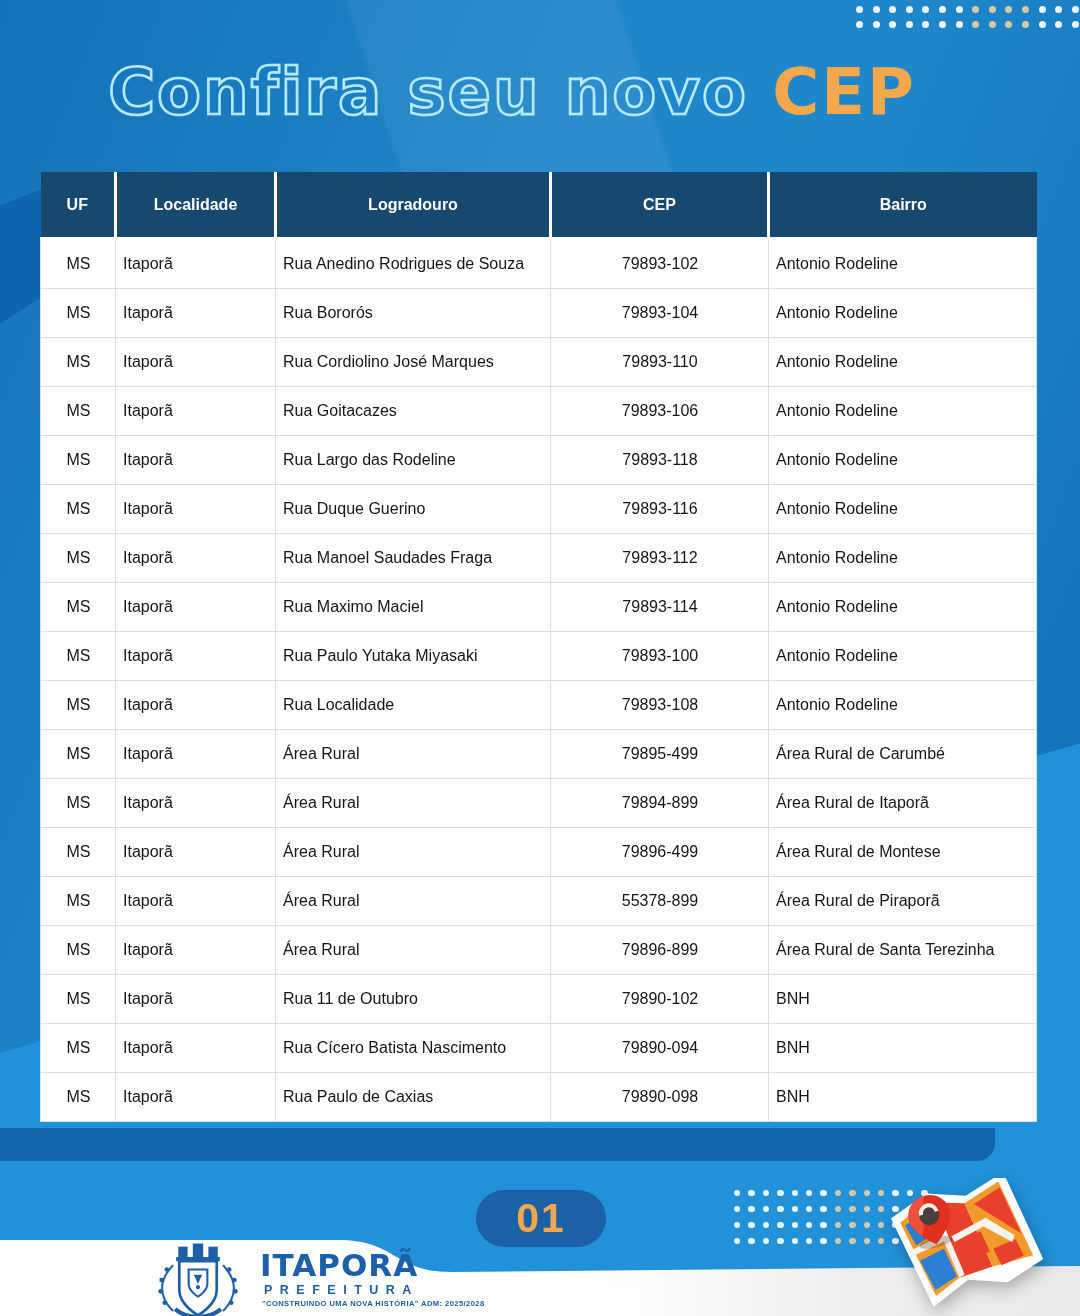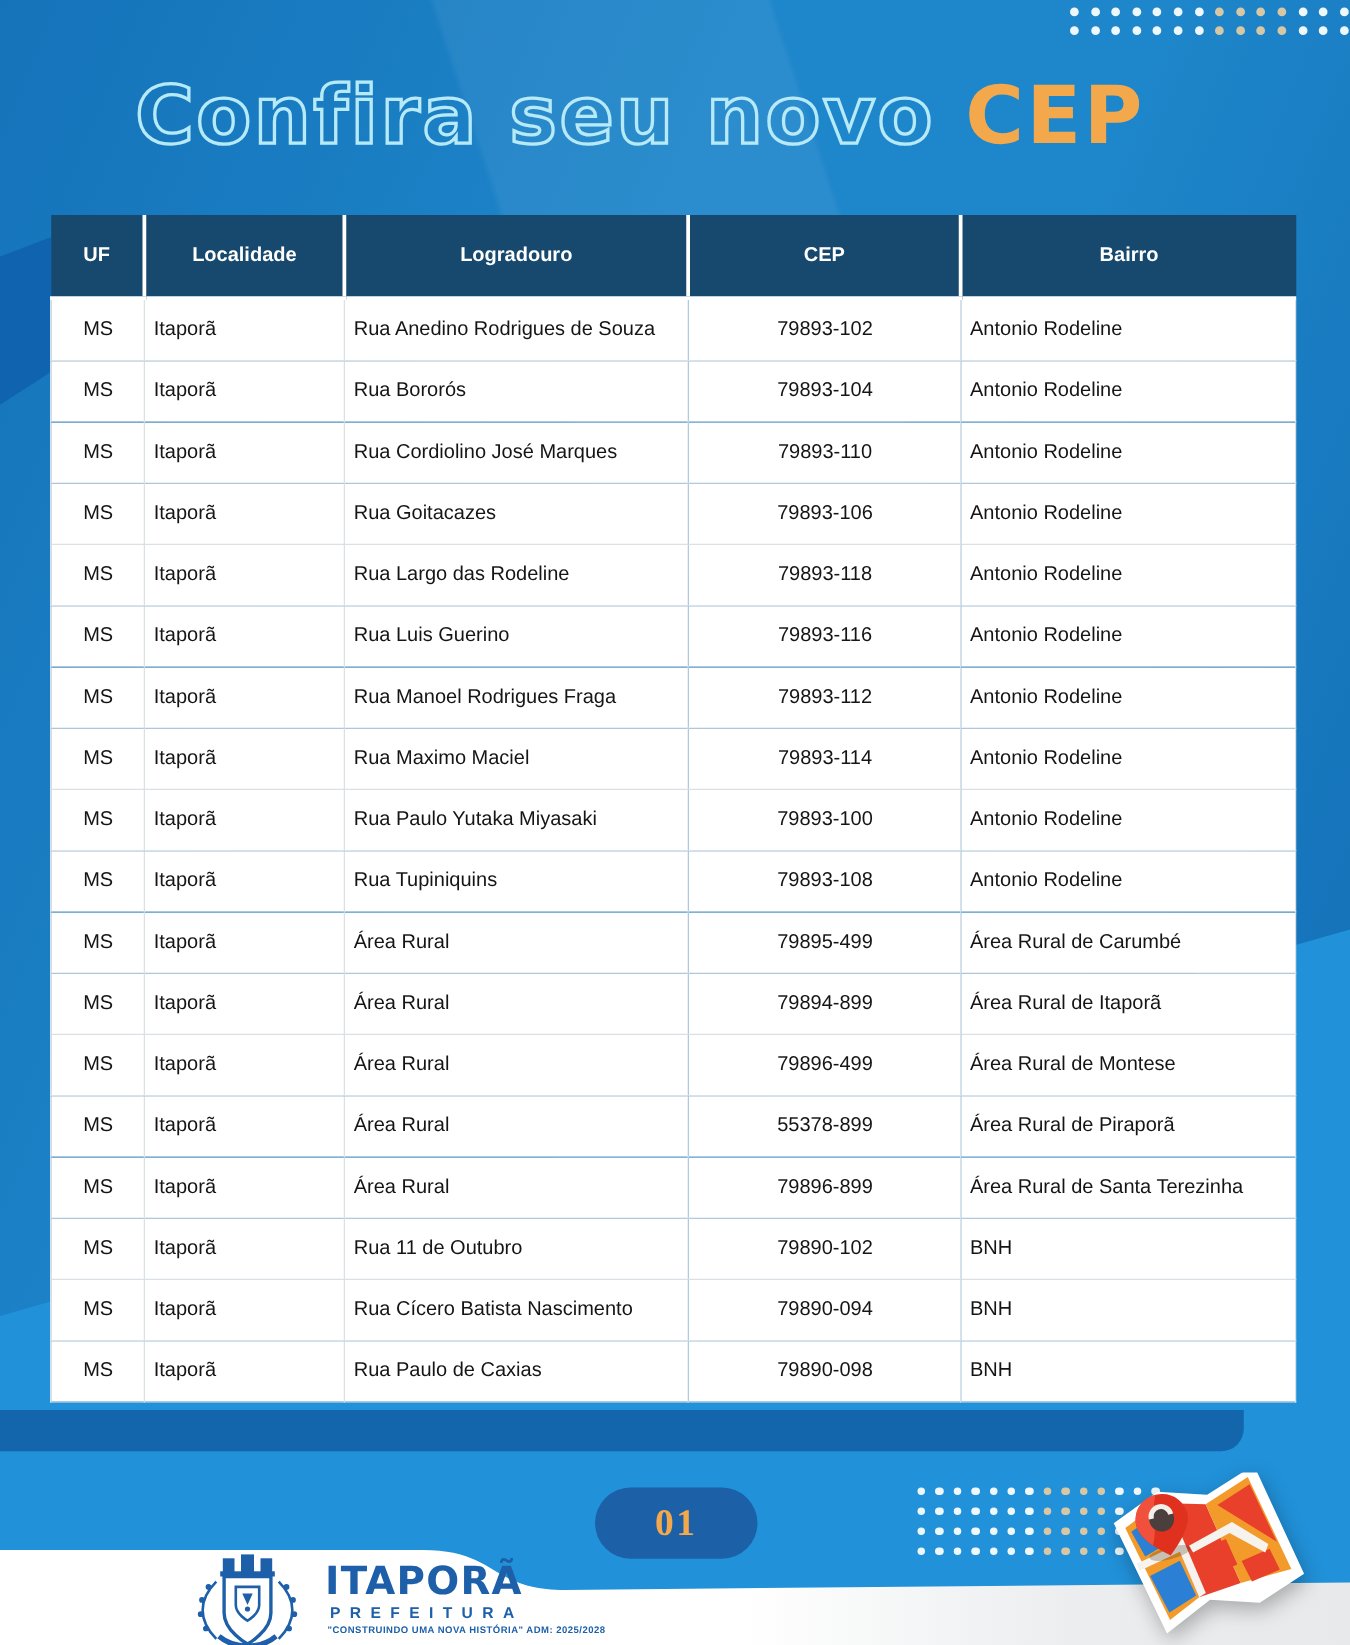--- a/index.html
+++ b/index.html
@@ -38,22 +38,22 @@
   .cep-table tbody td:nth-child(4){text-align:center;}
 
   
   .under-band{position:absolute;left:0;top:1128px;width:995px;height:33px;
     background:var(--band);border-radius:0 0 18px 0;}
 
   
   .footer-svg{position:absolute;left:0;top:1158px;width:1080px;height:158px;}
   .page-pill{position:absolute;left:476px;top:1190px;width:130px;height:57px;border-radius:29px;
     background:var(--pill_bg);display:flex;align-items:center;justify-content:center;}
-  .page-pill span{color:var(--accent_orange);font-size:30px;font-weight:bold;letter-spacing:2px;
-    font-family:Liberation Serif, serif;}
+  .page-pill span{color:var(--accent_orange);font-size:41px;font-weight:bold;letter-spacing:2px;
+    font-family:Liberation Sans, sans-serif;}
 
   .map-illustration{position:absolute;left:866px;top:1178px;width:194px;height:138px;
     filter:drop-shadow(2px 6px 8px rgba(0,0,0,.28));}
 
   .logo{position:absolute;left:146px;top:1242px;display:flex;align-items:flex-start;}
   .logo-crest{width:104px;height:80px;flex:0 0 auto;}
   .logo-text{margin-left:10px;padding-top:8px;color:var(--logo_blue);}
   .logo-city{font-size:31px;font-weight:800;letter-spacing:1px;line-height:1;
     font-family:"DejaVu Sans","Liberation Sans",sans-serif;}
   .logo-sub{font-size:12.5px;font-weight:600;letter-spacing:7.5px;margin-top:2px;margin-left:4px;}
@@ -157,49 +157,49 @@
         <tr>
           <td>MS</td>
           <td>Itaporã</td>
           <td>Rua Largo das Rodeline</td>
           <td>79893-118</td>
           <td>Antonio Rodeline</td>
         </tr>
         <tr>
           <td>MS</td>
           <td>Itaporã</td>
-          <td>Rua Luis Guerino</td>
+          <td>Rua Duque Guerino</td>
           <td>79893-116</td>
           <td>Antonio Rodeline</td>
         </tr>
         <tr>
           <td>MS</td>
           <td>Itaporã</td>
-          <td>Rua Manoel Rodrigues Fraga</td>
+          <td>Rua Manoel Saudades Fraga</td>
           <td>79893-112</td>
           <td>Antonio Rodeline</td>
         </tr>
         <tr>
           <td>MS</td>
           <td>Itaporã</td>
           <td>Rua Maximo Maciel</td>
           <td>79893-114</td>
           <td>Antonio Rodeline</td>
         </tr>
         <tr>
           <td>MS</td>
           <td>Itaporã</td>
           <td>Rua Paulo Yutaka Miyasaki</td>
           <td>79893-100</td>
           <td>Antonio Rodeline</td>
         </tr>
         <tr>
           <td>MS</td>
           <td>Itaporã</td>
-          <td>Rua Tupiniquins</td>
+          <td>Rua Localidade</td>
           <td>79893-108</td>
           <td>Antonio Rodeline</td>
         </tr>
         <tr>
           <td>MS</td>
           <td>Itaporã</td>
           <td>Área Rural</td>
           <td>79895-499</td>
           <td>Área Rural de Carumbé</td>
         </tr>

